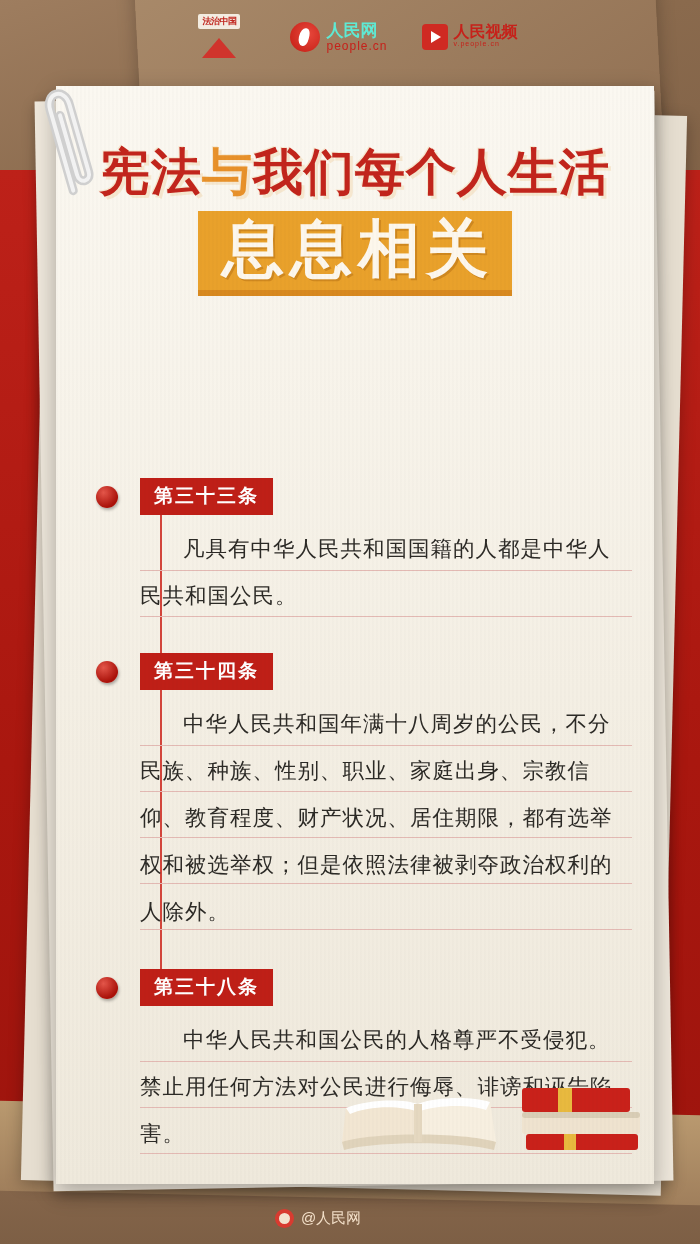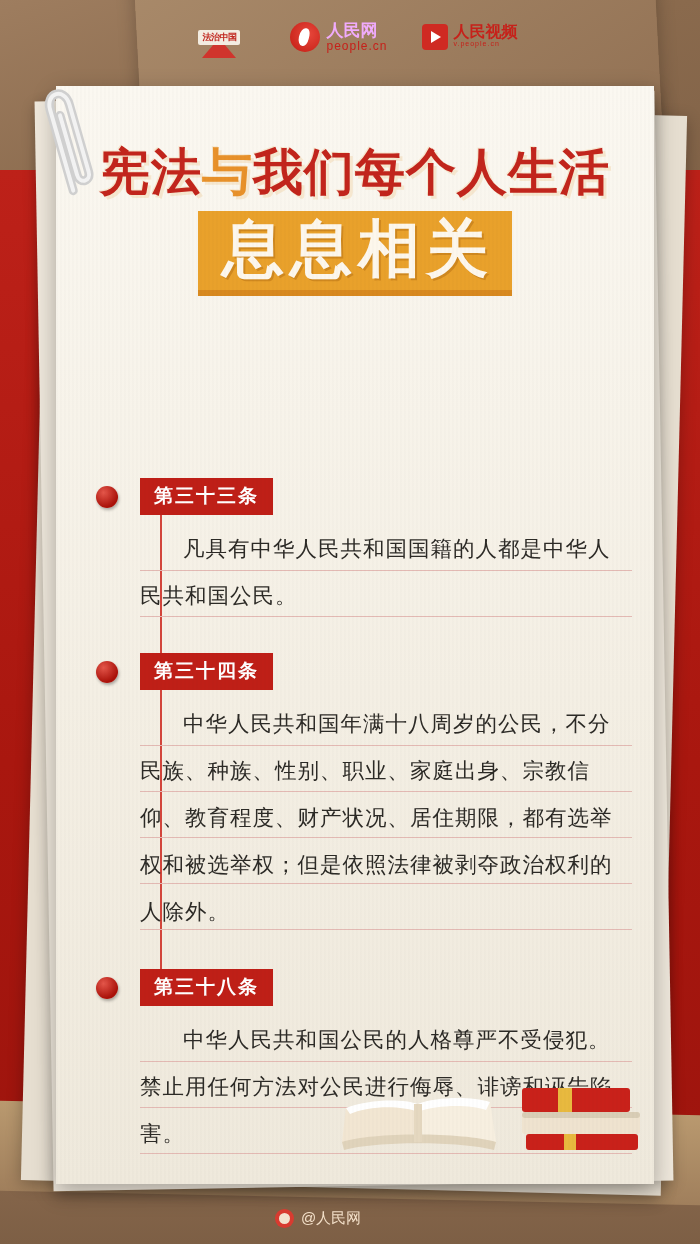--- a/index.html
+++ b/index.html
@@ -62,21 +62,21 @@
     pointer-events:none;
   }
   
   .logobar {
     position: absolute; left: 0; top: 0; width: 700px; height: 74px;
     display: flex; align-items: center; justify-content: center; gap: 34px;
     z-index: 40;
   }
   .logo-badge {
     width: 74px; height: 46px; position: relative;
-    display:flex; align-items:center; justify-content:center;
+    display:flex; align-items:flex-start; justify-content:center;
   }
   .logo-badge .triangle {
     position:absolute; bottom:2px; left:50%; transform:translateX(-50%);
     width:0;height:0;border-left:17px solid transparent;border-right:17px solid transparent;
     border-bottom:20px solid #d0342c;
   }
   .logo-badge .bt {
     position:relative; z-index:2; font-size:9px; color:#c0271f; font-weight:bold;
     background:#f3ece1; padding:1px 4px; border-radius:2px; letter-spacing:-.5px;
   }
@@ -86,21 +86,21 @@
   .flame {
     width: 30px; height: 30px; border-radius: 50%;
     background: radial-gradient(circle at 60% 40%, #e8483c, #c21b12);
     position: relative;
   }
   .flame:after{
     content:""; position:absolute; left:9px; top:6px; width:10px; height:18px;
     background:#fff; border-radius: 60% 40% 50% 50%;
     transform: rotate(12deg);
   }
-  .logo-people .txt { color:#f0abfc; font-size:17px; font-weight:bold; line-height:1; }
+  .logo-people .txt { color:#5eead4; font-size:17px; font-weight:bold; line-height:1; }
   .logo-people .sub { color:#c6211a; font-size:12px; letter-spacing:1px; }
   .logo-video { display:flex; gap:6px; }
   .playbtn {
     width: 26px; height: 26px; background:#cf2a22; border-radius:4px;
     display:flex; align-items:center; justify-content:center;
   }
   .playbtn:after{
     content:""; width:0;height:0;border-left:10px solid #fff;
     border-top:6px solid transparent;border-bottom:6px solid transparent;
     margin-left:2px;

